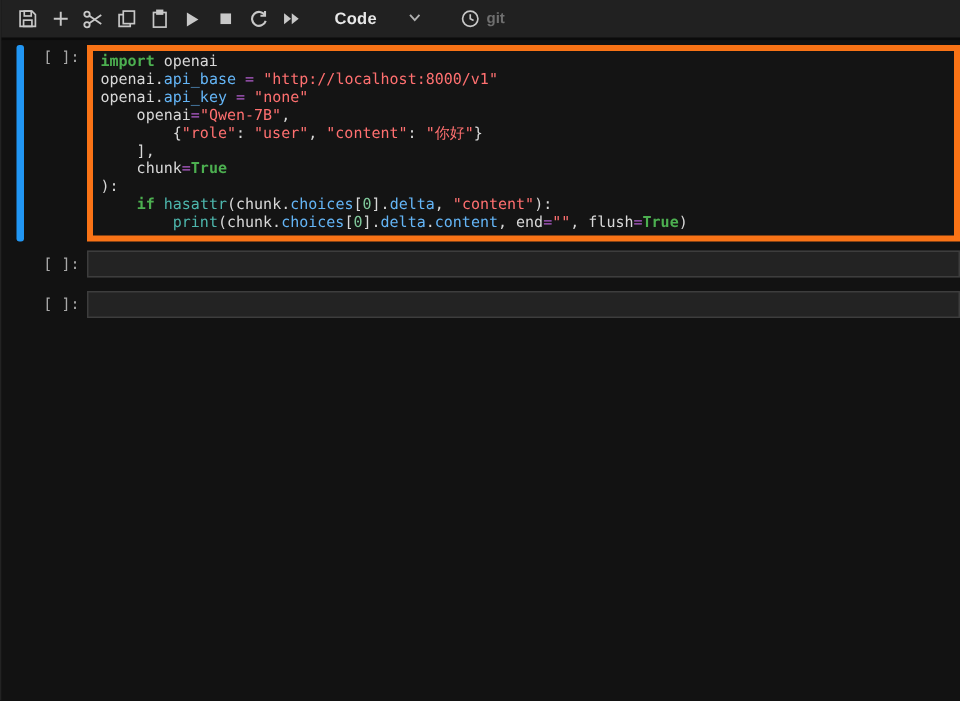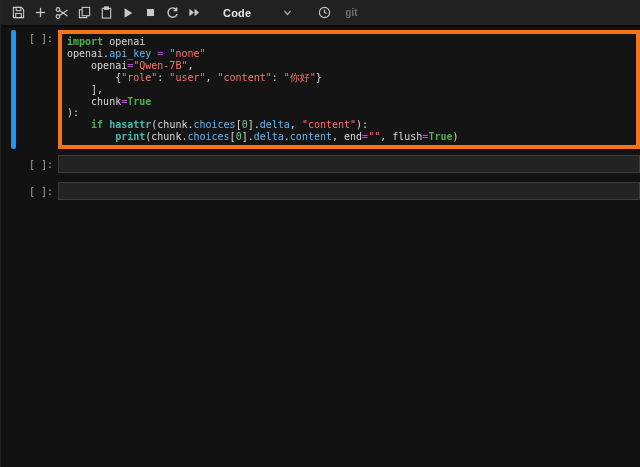--- a/index.html
+++ b/index.html
@@ -14,26 +14,26 @@
     border-bottom:2px solid #0b0b0b;
     display:flex; align-items:center; padding:0 6px;
   }
   .tb-btn {
     background:none; border:none; width:22px; height:24px;
     display:flex; align-items:center; justify-content:center;
     cursor:pointer; color:#c8c8c8;
   }
   .tb-btn svg { display:block; }
   .celltype {
-    margin-left:14px; display:flex; align-items:center; gap:31px;
+    margin-left:14px; display:flex; align-items:center; gap:20px;
     cursor:pointer; height:24px; padding:0 4px;
   }
   .celltype-label { color:#e8e8e8; font-size:11px; font-weight:bold; letter-spacing:.2px; }
   .clock-btn { margin-left:16px; }
-  .git-label { margin-left:10px; color:#6f6f6f; font-size:10px; font-weight:bold;text-align:right; }
+  .git-label { color:#6f6f6f; font-size:10px; font-weight:bold;text-align:right; }
 
   
   .notebook { flex:1; background:#121212; padding-top:3px; overflow:hidden; position:relative; }
 
   .cell { display:flex; align-items:stretch; margin-left:10px; }
   .cell + .cell.gap-sm { margin-top:6px; }
   .cell + .cell.gap-md { margin-top:9px; }
 
   .collapser { flex:0 0 5px; border-radius:2px; background:transparent; cursor:pointer; }
   .cell.active .collapser { background:#2196f3; }
@@ -53,21 +53,21 @@
   .editor.empty-editor {
     background:#232323; border:1px solid #3d3d3d;
     height:18px; cursor:text;
   }
 
   .code-line {
     font-family:"DejaVu Sans Mono", monospace;
     font-size:10px; line-height:11.9px; white-space:pre;
   }
   .tok-k { color:#4caf50; font-weight:bold; }
-  .tok-b { color:#4db6ac;font-weight:bold; }
+  .tok-b { color:#4db6ac; }
   .tok-p { color:#64b5f6; }
   .tok-s { color:#ff7070; }
   .tok-o { color:#b05ccc; }
   .tok-n { color:#7ec699; }
   .tok-v { color:#d8d8d8; }
 </style>
 </head>
 <body>
 
 <div class="app">
@@ -165,20 +165,21 @@
     <span class="git-label">git</span>
   </div>
 
   <div class="notebook">
 
     <div class="cell active">
       <div class="collapser"></div>
       <div class="promptcol">[ ]:</div>
       <div class="editor code-editor">
           <div class="code-line"><span class="tok-k">import</span><span class="tok-v"> openai</span></div>
+          <div class="code-line"><span class="tok-v">openai.</span><span class="tok-p">api_base</span><span class="tok-v"> </span><span class="tok-o">=</span><span class="tok-v"> </span><span class="tok-s">"http://localhost:8000/v1"</span></div>
           <div class="code-line"><span class="tok-v">openai.</span><span class="tok-p">api_key</span><span class="tok-v"> </span><span class="tok-o">=</span><span class="tok-v"> </span><span class="tok-s">"none"</span></div>
           <div class="code-line"><span class="tok-v">    openai</span><span class="tok-o">=</span><span class="tok-s">"Qwen-7B"</span><span class="tok-v">,</span></div>
           <div class="code-line"><span class="tok-v">        {</span><span class="tok-s">"role"</span><span class="tok-v">: </span><span class="tok-s">"user"</span><span class="tok-v">, </span><span class="tok-s">"content"</span><span class="tok-v">: </span><span class="tok-s">"你好"</span><span class="tok-v">}</span></div>
           <div class="code-line"><span class="tok-v">    ],</span></div>
           <div class="code-line"><span class="tok-v">    chunk</span><span class="tok-o">=</span><span class="tok-k">True</span></div>
           <div class="code-line"><span class="tok-v">):</span></div>
           <div class="code-line"><span class="tok-v">    </span><span class="tok-k">if</span><span class="tok-v"> </span><span class="tok-b">hasattr</span><span class="tok-v">(chunk.</span><span class="tok-p">choices</span><span class="tok-v">[</span><span class="tok-n">0</span><span class="tok-v">].</span><span class="tok-p">delta</span><span class="tok-v">, </span><span class="tok-s">"content"</span><span class="tok-v">):</span></div>
           <div class="code-line"><span class="tok-v">        </span><span class="tok-b">print</span><span class="tok-v">(chunk.</span><span class="tok-p">choices</span><span class="tok-v">[</span><span class="tok-n">0</span><span class="tok-v">].</span><span class="tok-p">delta</span><span class="tok-v">.</span><span class="tok-p">content</span><span class="tok-v">, end</span><span class="tok-o">=</span><span class="tok-s">""</span><span class="tok-v">, flush</span><span class="tok-o">=</span><span class="tok-k">True</span><span class="tok-v">)</span></div>
         </div>
     </div>

